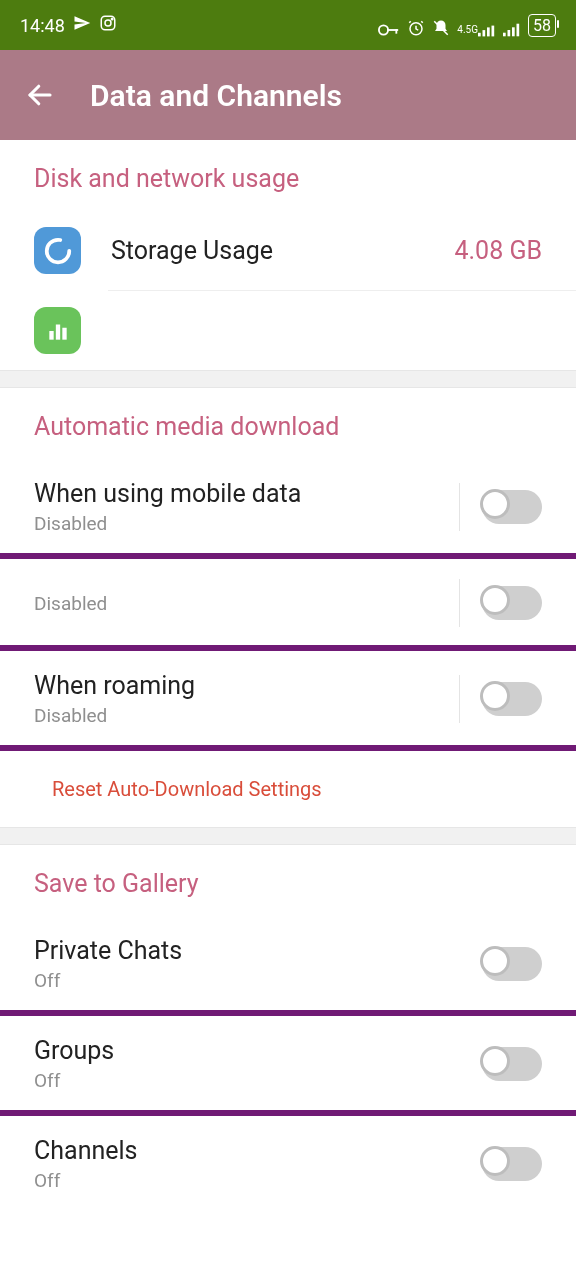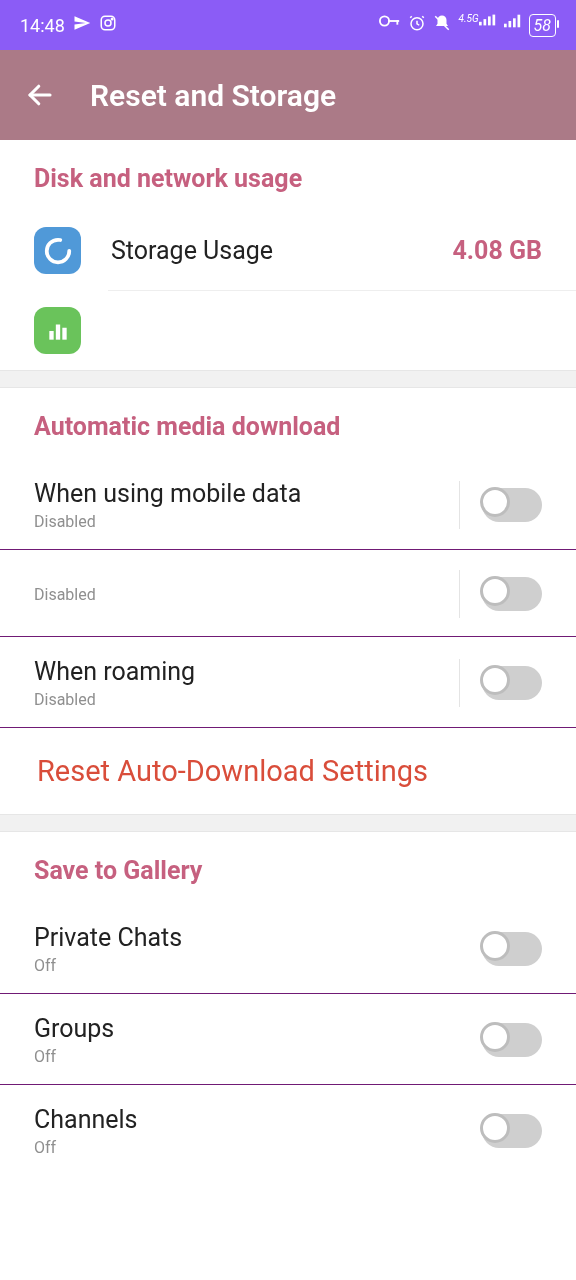--- a/index.html
+++ b/index.html
@@ -5,30 +5,30 @@
     * { margin: 0; padding: 0; box-sizing: border-box; }
     body {
       font-family: -apple-system, BlinkMacSystemFont, "Segoe UI", Roboto, sans-serif;
       width: 576px;
       height: 1280px;
       background: #fff;
       overflow: hidden;
     }
     .status-bar {
       height: 50px;
-      background: #8b5cf6;
+      background: #4d7c0f;
       display: flex;
       justify-content: space-between;
       align-items: center;
       padding: 0 20px;
       color: #fff;
       font-size: 18px;
     }
     .status-left { display: flex; align-items: center; gap: 8px; }
-    .status-right { display: flex; align-items: flex-start; gap: 7px; font-style: italic; }
+    .status-right { display: flex; align-items: flex-end; gap: 7px; }
     .status-right svg, .status-right span.s-icon { display: inline-flex; }
     .header {
       height: 90px;
       background: #ab7a87;
       display: flex;
       align-items: center;
       padding: 0 20px;
       gap: 30px;
     }
     .back-btn {
@@ -44,21 +44,21 @@
       font-size: 30px;
       font-weight: 600;
     }
     .section {
       padding: 0;
       background: #fff;
     }
     .section-header {
       color: #c6607f;
       font-size: 25px;
-      font-weight: 700;
+      font-weight: 400;
       padding: 24px 34px 18px;
     }
     .list-row {
       display: flex;
       align-items: center;
       padding: 16px 34px 16px 34px;
       min-height: 78px;
       cursor: pointer;
     }
     .list-row .icon-box {
@@ -79,49 +79,49 @@
       justify-content: space-between;
       align-items: center;
     }
     .row-label {
       font-size: 25px;
       color: #222;
     }
     .row-value {
       font-size: 25px;
       color: #c6607f;
-      font-weight: 700;
+      font-weight: 400;
     }
     .row-divider {
       height: 1px;
       background: #eee;
       margin-left: 108px;
     }
     .gap {
       height: 18px;
       background: #f1f1f1;
       border-top: 1px solid #e6e6e6;
       border-bottom: 1px solid #e6e6e6;
     }
     .toggle-row {
       display: flex;
       align-items: center;
       justify-content: space-between;
       padding: 20px 34px 18px;
-      border-bottom: 1px solid #701a75;
+      border-bottom: 6px solid #701a75;
       cursor: pointer;
     }
     .toggle-row:last-child { border-bottom: none; }
     .toggle-text { display: flex; flex-direction: column; gap: 4px;}
     .toggle-title {
       font-size: 25px;
       color: #222;
     }
     .toggle-sub {
-      font-size: 16px;
+      font-size: 19px;
       color: #8f8f8f;
     }
     .toggle-wrap {
       display: flex;
       align-items: center;
     }
     .toggle-sep {
       width: 1px;
       height: 48px;
       background: #e4e4e4;
@@ -139,22 +139,22 @@
       width: 30px;
       height: 30px;
       background: #fff;
       border: 3px solid #bdbdbd;
       border-radius: 50%;
       position: absolute;
       top: -1px;
       left: -2px;
     }
     .action-row {
-      padding: 26px 37px;
-      font-size: 29px;
+      padding: 26px 52px;
+      font-size: 20px;
       color: #d94d3a;
       cursor: pointer;
     }
     .battery {
       display: inline-flex;
       align-items: center;
       border: 1.5px solid #fff;
       border-radius: 4px;
       padding: 1px 4px;
       font-size: 16px;
@@ -231,21 +231,21 @@
   </div>
 </div>
 
 <div class="header">
   <div class="back-btn">
     <svg width="30" height="30" viewBox="0 0 24 24" fill="none" stroke="#fff" stroke-width="2.5" stroke-linecap="round" stroke-linejoin="round">
         <line x1="20" y1="12" x2="4" y2="12"></line>
         <polyline points="11 5 4 12 11 19"></polyline>
       </svg>
   </div>
-  <div class="title">Reset and Storage</div>
+  <div class="title">Data and Channels</div>
 </div>
 
 <div class="section">
   <div class="section-header">Disk and network usage</div>
 
   <div class="list-row">
     <div class="icon-box icon-blue">
       <svg width="30" height="30" viewBox="0 0 24 24" fill="none" stroke="#fff" stroke-width="3" stroke-linecap="round">
           <circle cx="12" cy="12" r="9" stroke-dasharray="44 12"></circle>
         </svg>

